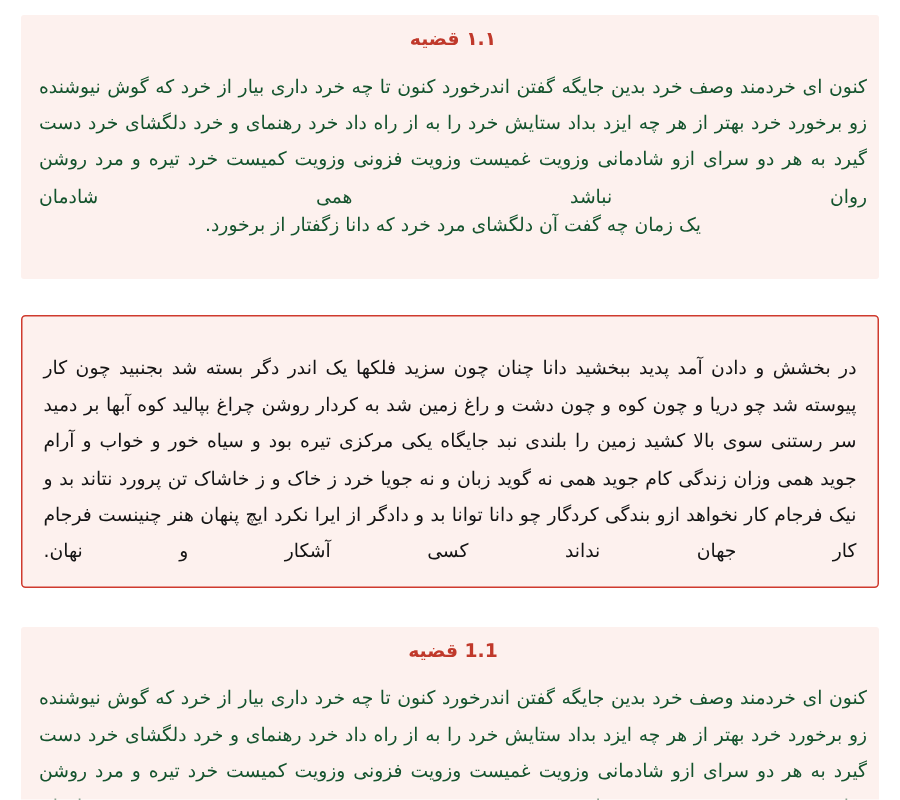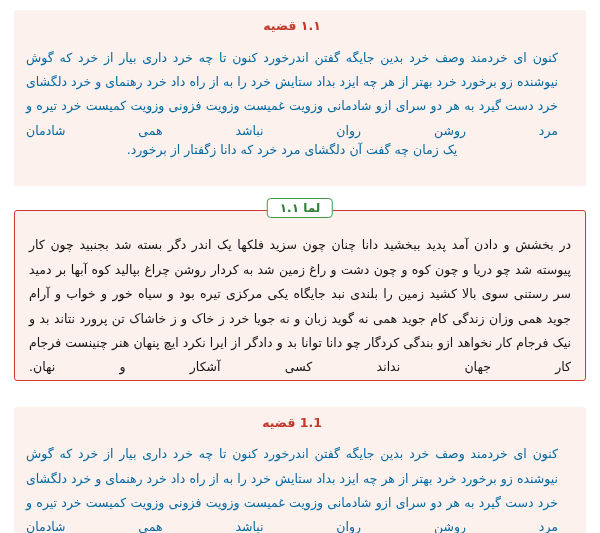--- a/index.html
+++ b/index.html
@@ -19,55 +19,55 @@
     height: 533px;
     position: relative;
     box-sizing: border-box;
     padding: 10px 14px 0 14px;
   }
 
   
   .thm-block {
     background: #fdf1ee;
     border-radius: 2px;
-    padding: 6px 28px 12px 12px;
+    padding: 6px 8px 12px 12px;
     box-sizing: border-box;
     margin-bottom: 14px;
   }
   .thm-head {
     text-align: center;
     color: #c0392b;
     font-size: 12.5px;
     font-weight: bold;
     letter-spacing: 0.5px;
     margin: 2px 0 6px 0;
     direction: rtl;
   }
   .thm-body {
     font-size: 12.5px;
     line-height: 1.95;
     text-align: justify;
     text-align-last: justify;
     direction: rtl;
-    color: #0369a1;
+    color: #14532d;
   }
   .thm-body.last-center {
     text-align-last: center;
   }
 
   
   .lemma-wrap {
     position: relative;
     margin: 24px 0 26px 0;
   }
   .lemma-box {
     border: 1.6px solid #cf3b2e;
     border-radius: 3px;
     background: #fdf1ee;
-    padding: 22px 14px 0 14px;
+    padding: 22px 14px 11px 14px;
     box-sizing: border-box;
   }
   .lemma-tab {
     position: absolute;
     top: -12px;
     left: 50%;
     transform: translateX(-50%);
     background: #ffffff;
     border: 1.4px solid #3f9b4c;
     border-radius: 4px;
@@ -92,21 +92,20 @@
 
 <div class="page">
 
   <section class="thm-block">
     <div class="thm-head">۱.۱ قضیه</div>
     <p class="thm-body">کنون ای خردمند وصف خرد بدین جایگه گفتن اندرخورد کنون تا چه خرد داری بیار از خرد که گوش نیوشنده زو برخورد خرد بهتر از هر چه ایزد بداد ستایش خرد را به از راه داد خرد رهنمای و خرد دلگشای خرد دست گیرد به هر دو سرای ازو شادمانی وزویت غمیست وزویت فزونی وزویت کمیست خرد تیره و مرد روشن روان نباشد همی شادمان</p>
     <p class="thm-body last-center" style="margin-top:-18px;">یک زمان چه گفت آن دلگشای مرد خرد که دانا زگفتار از برخورد.</p>
   </section>
 
   <section class="lemma-wrap">
-    <div class="lemma-tab">لما ۱.۱</div>
     <div class="lemma-box">
       <p class="lemma-body" style="margin:0;">در بخشش و دادن آمد پدید ببخشید دانا چنان چون سزید فلکها یک اندر دگر بسته شد بجنبید چون کار پیوسته شد چو دریا و چون کوه و چون دشت و راغ زمین شد به کردار روشن چراغ بپالید کوه آبها بر دمید سر رستنی سوی بالا کشید زمین را بلندی نبد جایگاه یکی مرکزی تیره بود و سیاه خور و خواب و آرام جوید همی وزان زندگی کام جوید همی نه گوید زبان و نه جویا خرد ز خاک و ز خاشاک تن پرورد نتاند بد و نیک فرجام کار نخواهد ازو بندگی کردگار چو دانا توانا بد و دادگر از ایرا نکرد ایچ پنهان هنر چنینست فرجام کار جهان نداند کسی آشکار و نهان.</p>
     </div>
   </section>
 
   <section class="thm-block">
     <div class="thm-head">1.1 قضیه</div>
     <p class="thm-body">کنون ای خردمند وصف خرد بدین جایگه گفتن اندرخورد کنون تا چه خرد داری بیار از خرد که گوش نیوشنده زو برخورد خرد بهتر از هر چه ایزد بداد ستایش خرد را به از راه داد خرد رهنمای و خرد دلگشای خرد دست گیرد به هر دو سرای ازو شادمانی وزویت غمیست وزویت فزونی وزویت کمیست خرد تیره و مرد روشن روان نباشد همی شادمان</p>
 
   </section>

